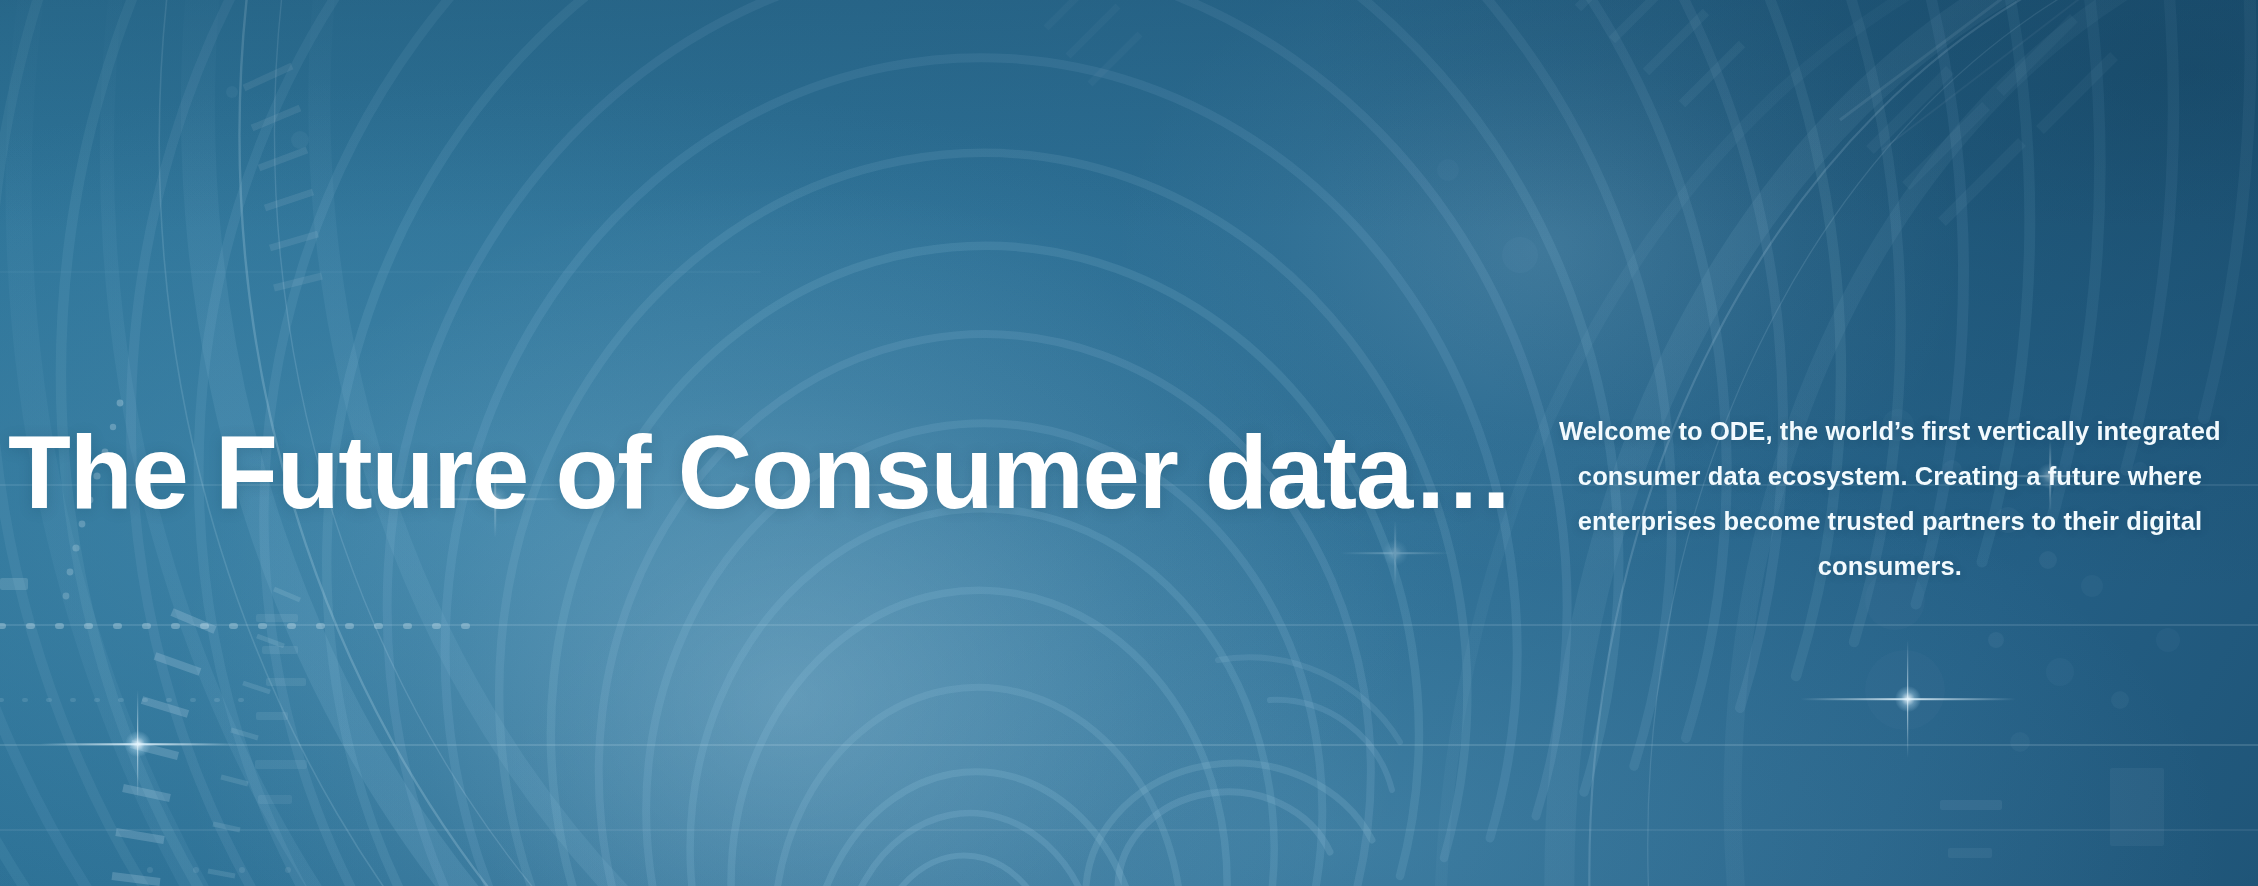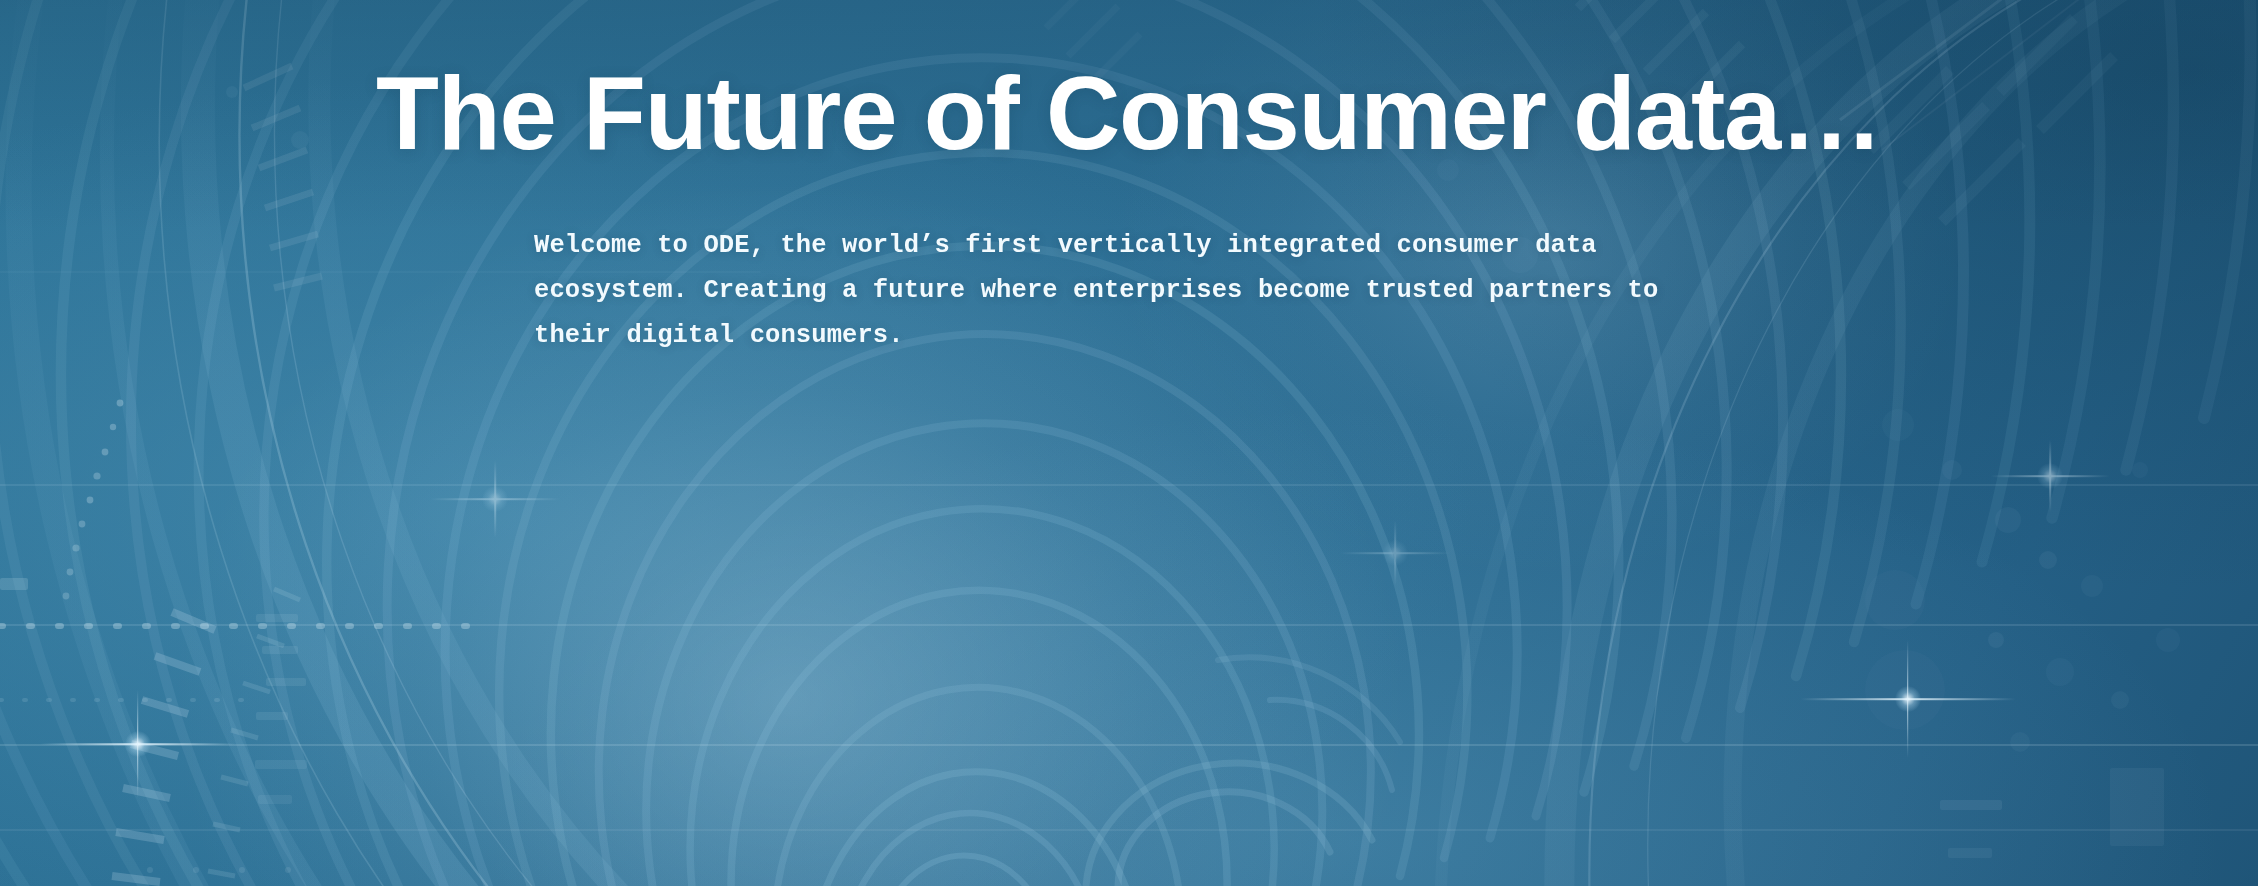--- a/index.html
+++ b/index.html
@@ -49,21 +49,21 @@
     transform:translate(-50%,-50%);border-radius:50%;
     background:radial-gradient(circle,rgba(235,248,255,0.95) 0%,rgba(190,228,248,0.35) 38%,rgba(190,228,248,0) 72%);
   }
 
   
   .content{
     position:relative;
     z-index:5;
     height:100%;
     display:flex;
-    flex-direction:column;
+    flex-direction:row;
     align-items:center;
     justify-content:flex-start;
     padding-top:58px;
   }
 
   .headline{
     margin:0;
     width:100%;
     text-align:center;
     color:#ffffff;
@@ -79,28 +79,27 @@
     overflow:hidden;
     text-overflow:ellipsis;
     white-space:nowrap;
     padding:0 8px;
   }
 
   .subcopy{
     margin:0;
     margin-top:54px;
     width:1190px;
-    text-align:left;
+    text-align:center;
     color:#f2fafe;
     font-weight:700;
     font-size:25.5px;
     line-height:45px;
     letter-spacing:0.1px;
     text-shadow:0 1px 8px rgba(12,48,72,0.22);
-    font-family:Liberation Mono, monospace;
   }
 </style>
 </head>
 <body>
 
 <div class="hero">
 
   <div class="bg-layer">
 
     <svg class="bg-svg" viewBox="0 0 2258 886" preserveAspectRatio="none">

